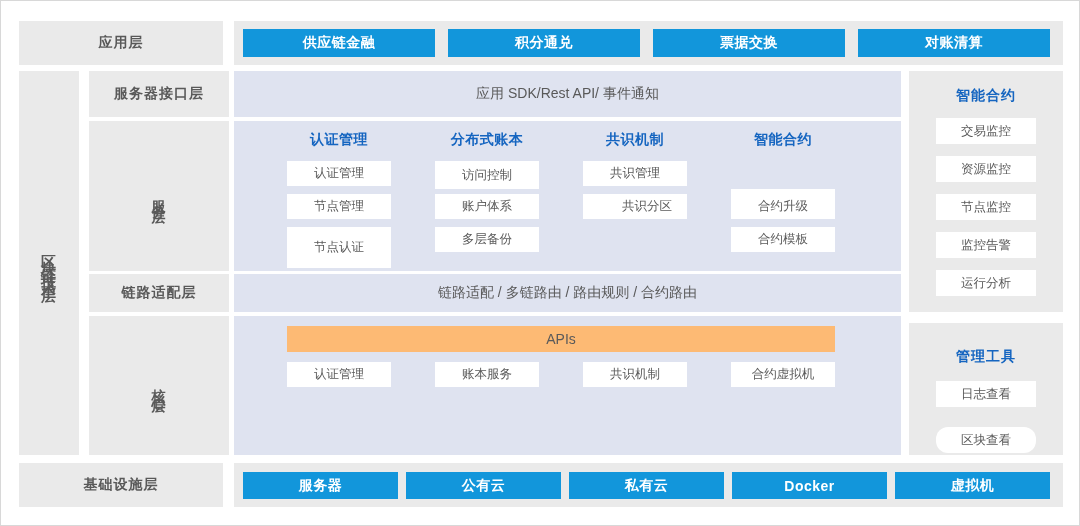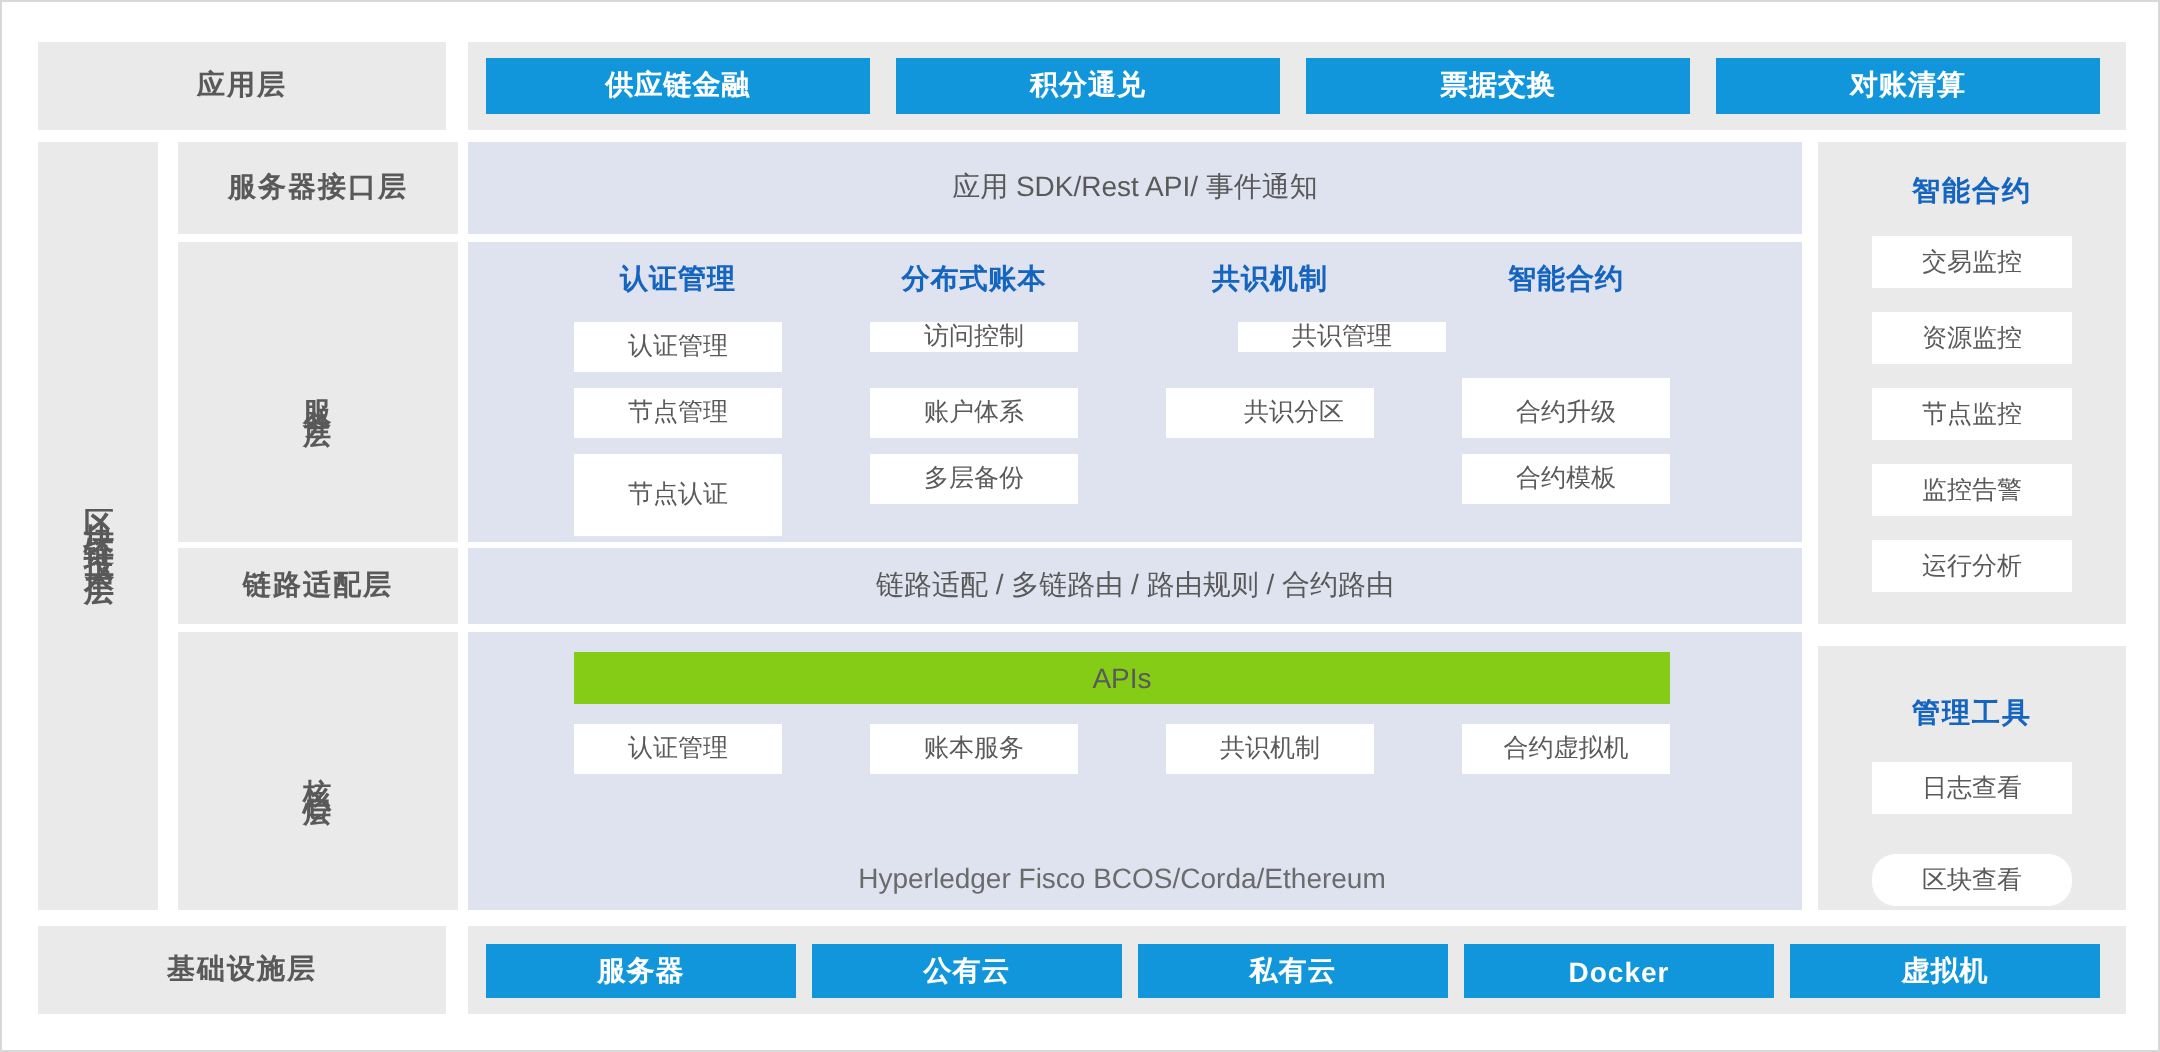--- a/index.html
+++ b/index.html
@@ -117,21 +117,21 @@
     color: #5a5a5a;
     font-size: 12.5px;
     display: flex;
     align-items: center;
     justify-content: center;
     box-sizing: border-box;
   }
 
   .white-wide {
     position: absolute;
-    background: #84cc16;
+    background: #fdba74;
     color: #5a5a5a;
     font-size: 14px;
     display: flex;
     align-items: center;
     justify-content: center;
     box-sizing: border-box;
   }
 
   .plain-text {
     position: absolute;
@@ -179,46 +179,45 @@
 
   <div class="col-head" style="left:286px; top:128px; width:104px; height:22px;">认证管理</div>
   <div class="col-head" style="left:434px; top:128px; width:104px; height:22px;">分布式账本</div>
   <div class="col-head" style="left:582px; top:128px; width:104px; height:22px;">共识机制</div>
   <div class="col-head" style="left:730px; top:128px; width:104px; height:22px;">智能合约</div>
 
   <div class="white-chip" style="left:286px; top:160px; width:104px; height:25px;">认证管理</div>
   <div class="white-chip" style="left:286px; top:193px; width:104px; height:25px;">节点管理</div>
   <div class="white-chip" style="left:286px; top:226px; width:104px; height:41px;">节点认证</div>
 
-  <div class="white-chip" style="left:434px; top:160px; width:104px; height:15px;">访问控制</div>
+  <div class="white-chip" style="left:434px; top:160px; width:104px; height:28px;">访问控制</div>
   <div class="white-chip" style="left:434px; top:193px; width:104px; height:25px;">账户体系</div>
   <div class="white-chip" style="left:434px; top:226px; width:104px; height:25px;">多层备份</div>
 
-  <div class="white-chip" style="left:582px; top:160px; width:104px; height:15px;margin-left:36px;">共识管理</div>
+  <div class="white-chip" style="left:582px; top:160px; width:104px; height:25px;">共识管理</div>
   <div class="white-chip" style="left:582px; top:193px; width:104px; height:25px;padding-left:24px;">共识分区</div>
 
   <div class="white-chip" style="left:730px; top:160px; width:104px; height:25px;margin-top:28px;">合约注册</div>
   <div class="white-chip" style="left:730px; top:193px; width:104px; height:25px;">合约升级</div>
   <div class="white-chip" style="left:730px; top:226px; width:104px; height:25px;">合约模板</div>
 
   <div class="row-label" style="left:88px; top:273px; width:140px; height:38px;">链路适配层</div>
   <div class="band-text" style="left:233px; top:273px; width:667px; height:38px;">链路适配 / 多链路由 / 路由规则 / 合约路由</div>
 
   <div class="vert-label-sm" style="left:88px; top:315px; width:140px; height:139px;">核心层</div>
   <div class="lav-panel" style="left:233px; top:315px; width:667px; height:139px;"></div>
 
   <div class="white-wide" style="left:286px; top:325px; width:548px; height:26px;">APIs</div>
 
   <div class="white-chip" style="left:286px; top:361px; width:104px; height:25px;">认证管理</div>
   <div class="white-chip" style="left:434px; top:361px; width:104px; height:25px;">账本服务</div>
   <div class="white-chip" style="left:582px; top:361px; width:104px; height:25px;">共识机制</div>
   <div class="white-chip" style="left:730px; top:361px; width:104px; height:25px;">合约虚拟机</div>
 
 
-  <div class="plain-text" style="left:286px; top:426px; width:548px; height:24px;">Hyperledger Fisco BCOS/Corda/Ethereum</div>
 
   <div class="gray-panel" style="left:908px; top:70px; width:154px; height:241px;"></div>
   <div class="side-head" style="left:908px; top:84px; width:154px; height:22px;">智能合约</div>
 
   <div class="white-chip" style="left:935px; top:117px; width:100px; height:26px;">交易监控</div>
   <div class="white-chip" style="left:935px; top:155px; width:100px; height:26px;">资源监控</div>
   <div class="white-chip" style="left:935px; top:193px; width:100px; height:26px;">节点监控</div>
   <div class="white-chip" style="left:935px; top:231px; width:100px; height:26px;">监控告警</div>
   <div class="white-chip" style="left:935px; top:269px; width:100px; height:26px;">运行分析</div>
 

